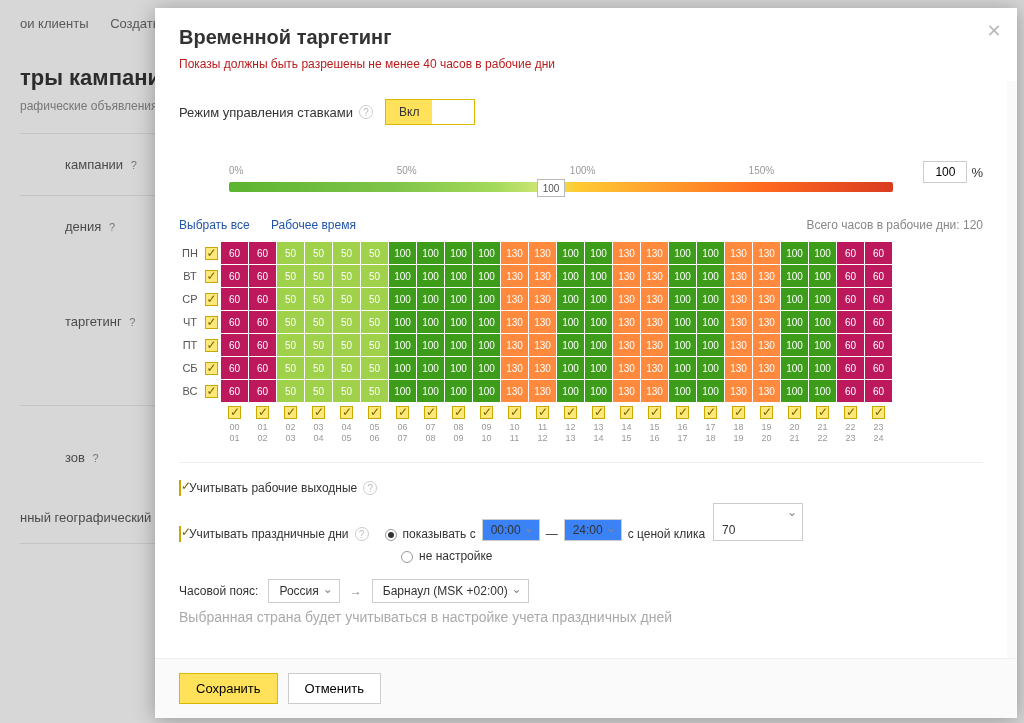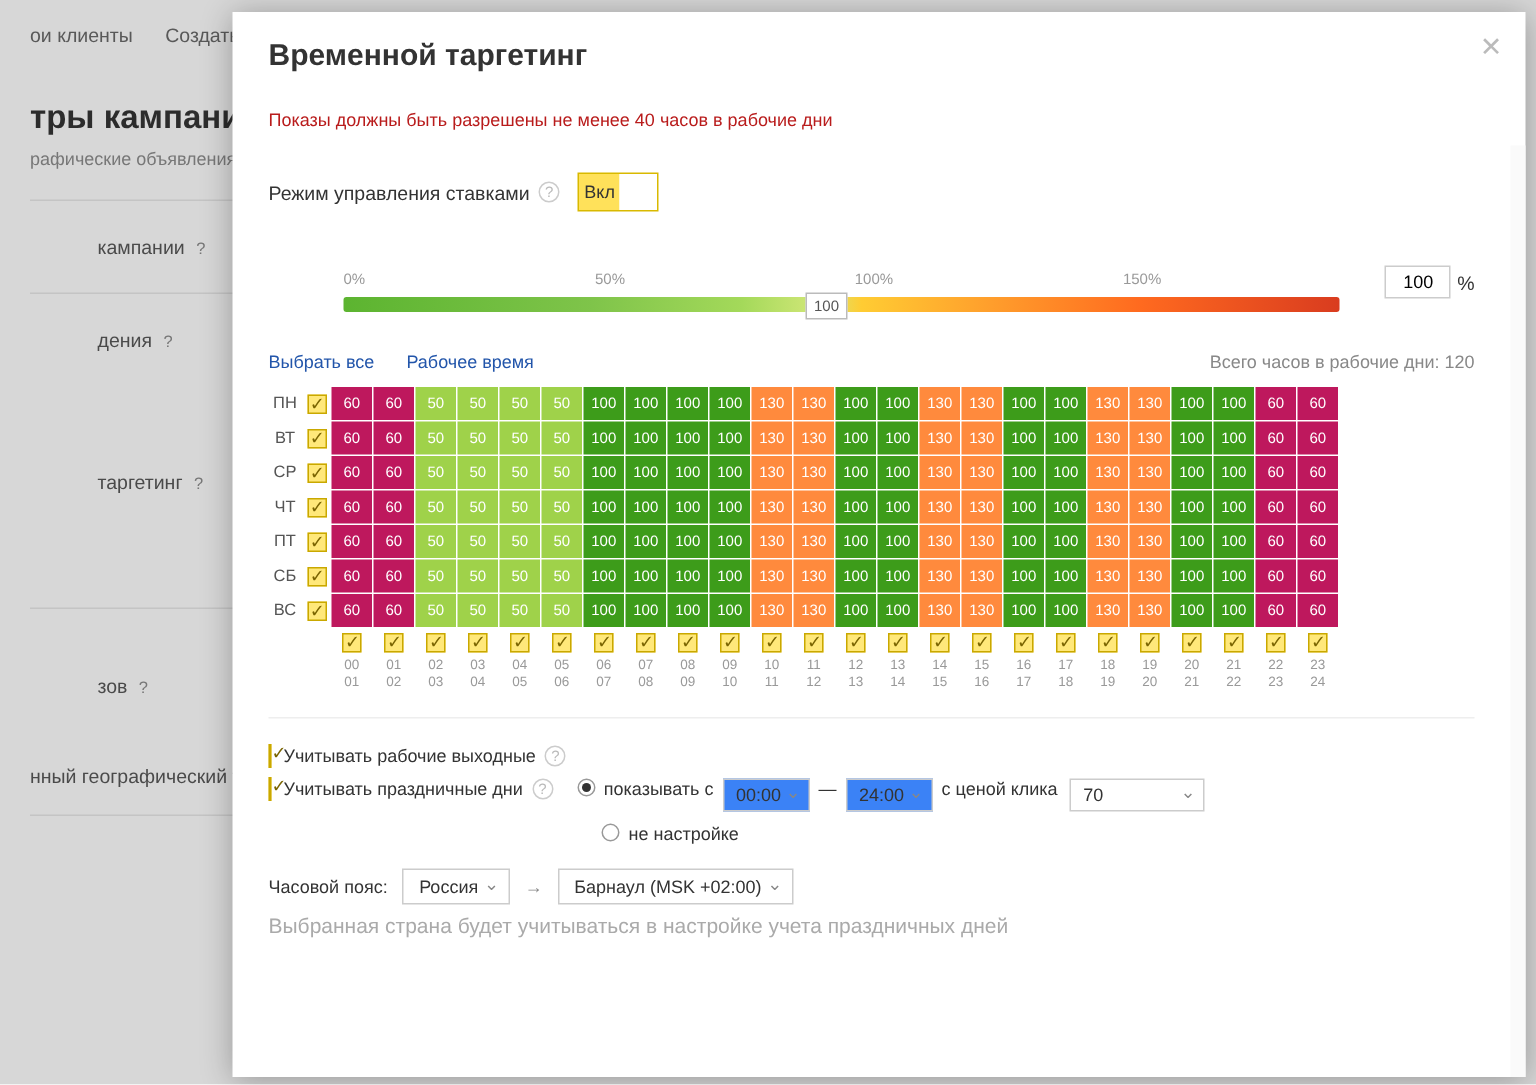--- a/index.html
+++ b/index.html
@@ -13,31 +13,31 @@
 .bg-label { width: 120px; margin-left: 45px; }
 .bg-input { border: 1px solid #ccc; padding: 4px 8px; background: #fff; min-width: 50px; }
 .bg-info { color: #888; margin-left: 4px; font-size: 11px; }
 .bg-block { margin-top: 12px; line-height: 1.6; color: #555; }
 .bg-btn { display: inline-block; border: 1px solid #ccc; padding: 4px 10px; background: #fff; margin-top: 4px; }
 .bg-hr { border: none; border-top: 1px solid #e0e0e0; margin: 18px 0; }
 
 .overlay { position: absolute; inset: 0; background: rgba(0,0,0,0.12); }
 .modal { position: absolute; left: 155px; top: 8px; width: 862px; height: 710px; background: #fff; box-shadow: 0 2px 20px rgba(0,0,0,0.3); display: flex; flex-direction: column; }
 .modal-header { padding: 18px 24px 10px; }
-.modal-title { font-size: 20px; font-weight: bold; margin-bottom: 24px; }
+.modal-title { font-size: 20px; font-weight: bold; margin-bottom: 8px; }
 .modal-sub { font-size: 12px; color: #b91c1c; }
 .close-icon { position: absolute; right: 14px; top: 14px; width: 18px; height: 18px; color: #bbb; cursor: pointer; font-size: 18px; line-height: 18px; text-align: center; }
 .modal-body { flex: 1; overflow-y: auto; padding: 0 24px 10px; border-right: 10px solid #fafafa; }
 .modal-body::-webkit-scrollbar { width: 8px; }
 .modal-body::-webkit-scrollbar-thumb { background: #ccc; border-radius: 4px; }
 
 .bid-row { display: flex; align-items: center; margin: 18px 0 40px; }
 .bid-label { font-size: 13px; margin-right: 6px; }
 .help { display: inline-block; width: 14px; height: 14px; border: 1px solid #ccc; border-radius: 50%; color: #bbb; font-size: 10px; text-align: center; line-height: 13px; margin-right: 12px; }
-.toggle { display: inline-flex; width: 54px; height: 26px; border: 1px solid #d9b900; }
+.toggle { display: inline-flex; width: 90px; height: 26px; border: 1px solid #d9b900; }
 .toggle-on { flex: 1; background: #ffe15a; color: #333; font-size: 12px; display: flex; align-items: center; justify-content: center; }
 .toggle-off { flex: 0.9; background: #fff; }
 
 .slider-area { position: relative; margin: 0 0 8px; }
 .slider-ticks { display: flex; justify-content: space-between; font-size: 10px; color: #999; padding: 0 30px 4px 50px; }
 .slider-bar { position: relative; height: 10px; margin: 2px 90px 0 50px; background: linear-gradient(to right, #5cb430 0%, #7fc44a 25%, #a4d95a 40%, #d4e87a 48%, #ffcc33 52%, #ff9e2c 65%, #ff6a1f 80%, #d93c1f 100%); border-radius: 2px; }
 .slider-thumb { position: absolute; left: 48.5%; top: -3px; transform: translateX(-50%); width: 28px; height: 18px; background: #fff; border: 1px solid #bbb; font-size: 10px; display: flex; align-items: center; justify-content: center; color: #555; }
 .slider-input { position: absolute; right: 0; top: -4px; display: flex; align-items: center; }
 .slider-input input { width: 44px; height: 22px; border: 1px solid #ccc; text-align: center; font-size: 12px; margin-right: 4px; }
 
@@ -55,27 +55,27 @@
 .hour-chk { margin: 3px 0; }
 .hour-num { font-size: 9px; color: #999; line-height: 1.1; }
 
 .c50 { background: #9fd24a; }
 .c60 { background: #be185d; }
 .c100 { background: #3d9c1a; }
 .c130 { background: #ff8a3d; }
 
 hr.sep { border: none; border-top: 1px solid #eee; margin: 18px 0; }
 
-.opt-row { display: flex; align-items: flex-start; margin: 8px 0; font-size: 12px; }
+.opt-row { display: flex; align-items: flex-end; margin: 8px 0; font-size: 12px; }
 .opt-row .chk { margin-right: 8px; }
 .radio { width: 12px; height: 12px; border: 1px solid #999; border-radius: 50%; margin: 0 6px 0 12px; display: inline-block; position: relative; }
 .radio.checked::after { content: ""; position: absolute; inset: 2px; background: #333; border-radius: 50%; }
 .time-sel { border: 1px solid #ccc; padding: 3px 18px 3px 8px; margin: 0 6px; background: #3b82f6; position: relative; font-size: 12px; }
 .time-sel::after { content: "⌄"; position: absolute; right: 5px; top: 1px; color: #888; }
-.price-input { border: 1px solid #ccc; width: 90px; padding: 3px 18px 3px 8px; margin-left: 8px; position: relative; font-size: 12px; }
+.price-input { border: 1px solid #ccc; width: 90px; padding: 19px 18px 3px 8px; margin-left: 8px; position: relative; font-size: 12px; }
 .price-input::after { content: "⌄"; position: absolute; right: 5px; top: 1px; color: #888; }
 
 .tz-row { display: flex; align-items: center; margin: 16px 0 6px; font-size: 12px; }
 .tz-row .lbl { margin-right: 10px; }
 .tz-sel { border: 1px solid #ccc; padding: 4px 20px 4px 10px; background: #fff; position: relative; margin-right: 10px; }
 .tz-sel::after { content: "⌄"; position: absolute; right: 6px; top: 2px; color: #888; }
 .arrow { color: #888; margin-right: 10px; }
 .tz-note { font-size: 14px; color: #aaa; margin-bottom: 10px; }
 
 .modal-footer { padding: 14px 24px; background: #fafafa; border-top: 1px solid #eee; display: flex; gap: 10px; }
@@ -523,13 +523,17 @@
 
     <div class="tz-row">
       <span class="lbl">Часовой пояс:</span>
       <span class="tz-sel">Россия</span>
       <span class="arrow">→</span>
       <span class="tz-sel">Барнаул (MSK +02:00)</span>
     </div>
     <div class="tz-note">Выбранная страна будет учитываться в настройке учета праздничных дней</div>
   </div>
 
+  <div class="modal-footer">
+    <button class="btn primary">Сохранить</button>
+    <button class="btn">Отменить</button>
+  </div>
 </div>
 
 </body></html>

